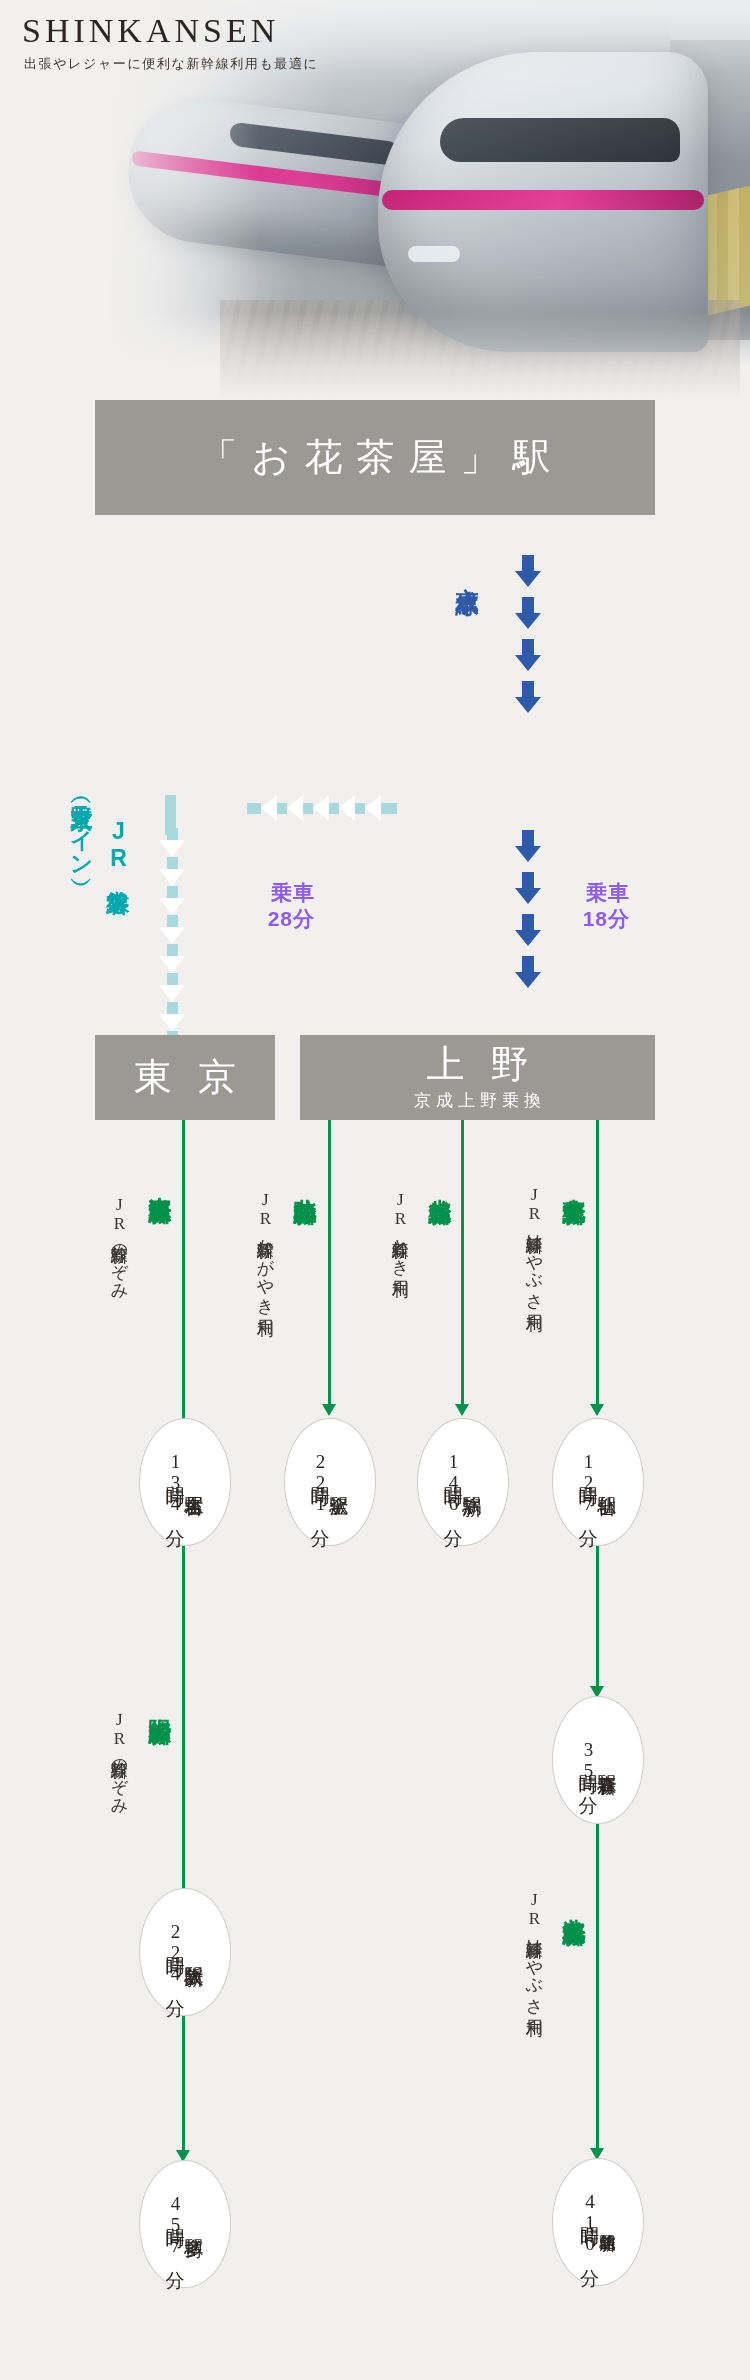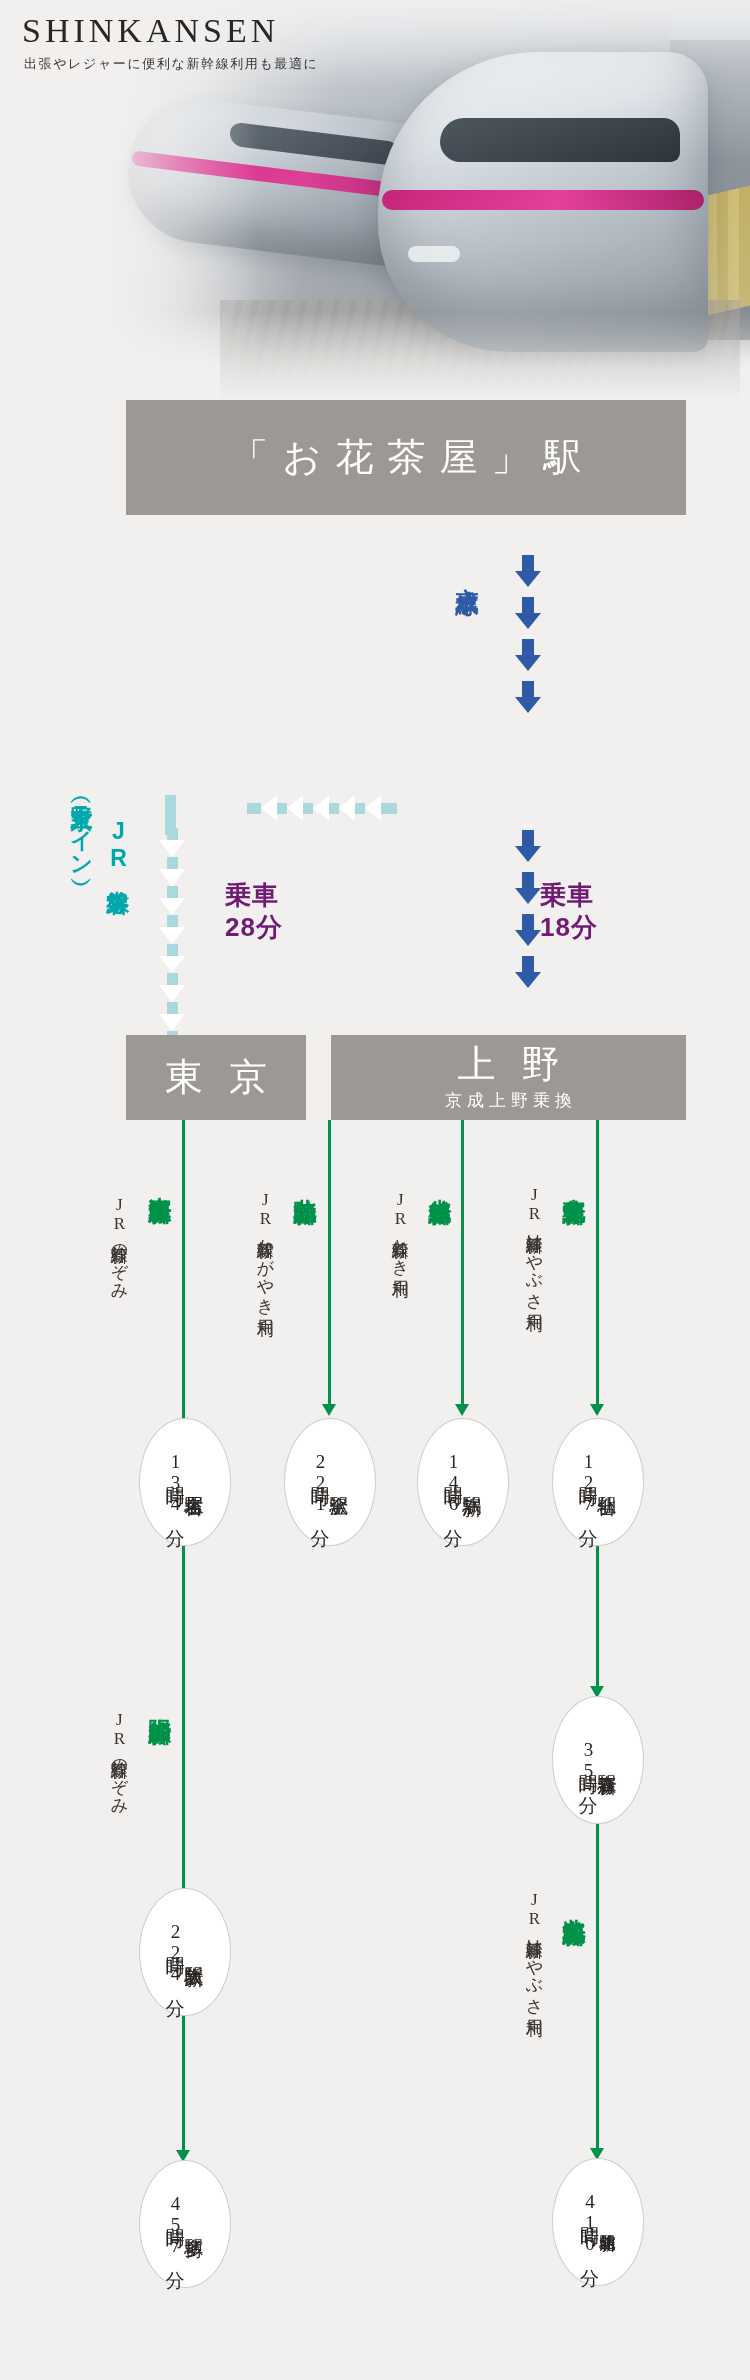--- a/index.html
+++ b/index.html
@@ -105,21 +105,21 @@
     font-size: 13px; letter-spacing: 1.6px; color: #3b3531; white-space: nowrap;
   }
 
   
   .diagram { position: absolute; left: 0; top: 0; width: 750px; height: 2380px; }
 
   .box {
     position: absolute; background: #9c9995; color: #ffffff;
     font-family: "Liberation Serif", "DejaVu Serif", serif;
     display: flex; flex-direction: column;
-    align-items: center; justify-content: center; text-align: center; margin-left: 31px;
+    align-items: center; justify-content: center; text-align: center;
   }
   .box-main { font-size: 38px; letter-spacing: 14px; text-indent: 14px; line-height: 1.15; }
   .box-main.wide { letter-spacing: 26px; text-indent: 26px; }
   .box-sub { font-size: 17px; letter-spacing: 5px; text-indent: 5px; margin-top: 2px; }
 
   
   .dash-col { position: absolute; display: flex; flex-direction: column; align-items: center; }
   .dash-seg { width: 12px; }
   .tri-down {
     width: 0; height: 0; border-left: 13px solid transparent; border-right: 13px solid transparent;
@@ -136,23 +136,23 @@
     font-family: "Liberation Sans", "DejaVu Sans", sans-serif;
     white-space: nowrap; line-height: 1.02;
   }
   .vlabel-serif {
     position: absolute;
     writing-mode: vertical-rl; text-orientation: upright;
     font-family: "Liberation Serif", "DejaVu Serif", serif;
     white-space: nowrap; line-height: 1.05;
   }
   .ride {
-    position: absolute; text-align: left;
+    position: absolute; text-align: right;
     font-family: "Liberation Sans", "DejaVu Sans", sans-serif;
-    font-weight: bold; font-size: 26px; color: #701a75; line-height: 1.22;
+    font-weight: bold; font-size: 21px; color: #8b5cf6; line-height: 1.22;
     letter-spacing: 1px;
   }
   .oval {
     position: absolute; width: 92px; height: 128px; border-radius: 50%;
     background: #ffffff; border: 1px solid #cfcdca;
     display: flex; flex-direction: row-reverse; align-items: center; justify-content: center;
     font-family: "Liberation Serif", "DejaVu Serif", serif;
     color: #2b2623;
   }
   .oval-col {

